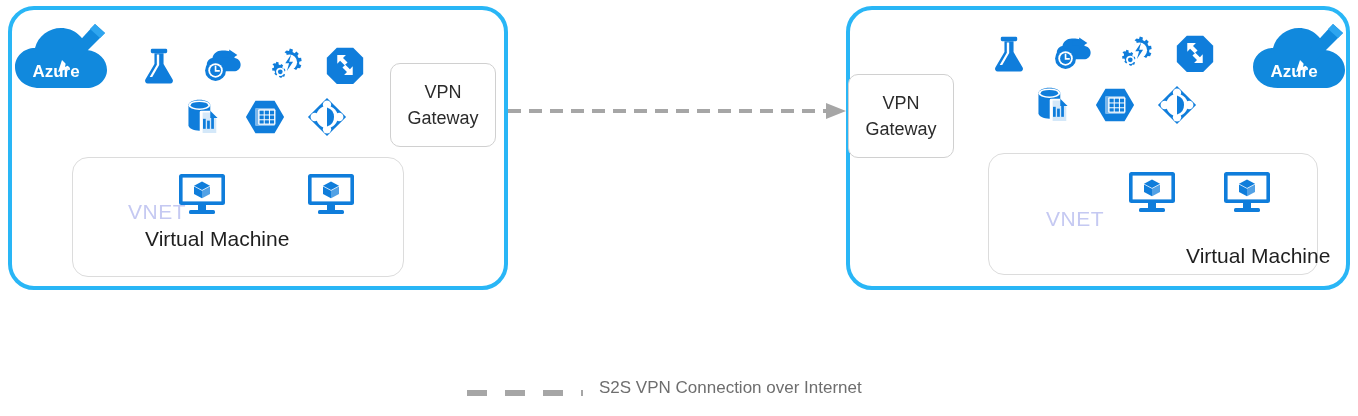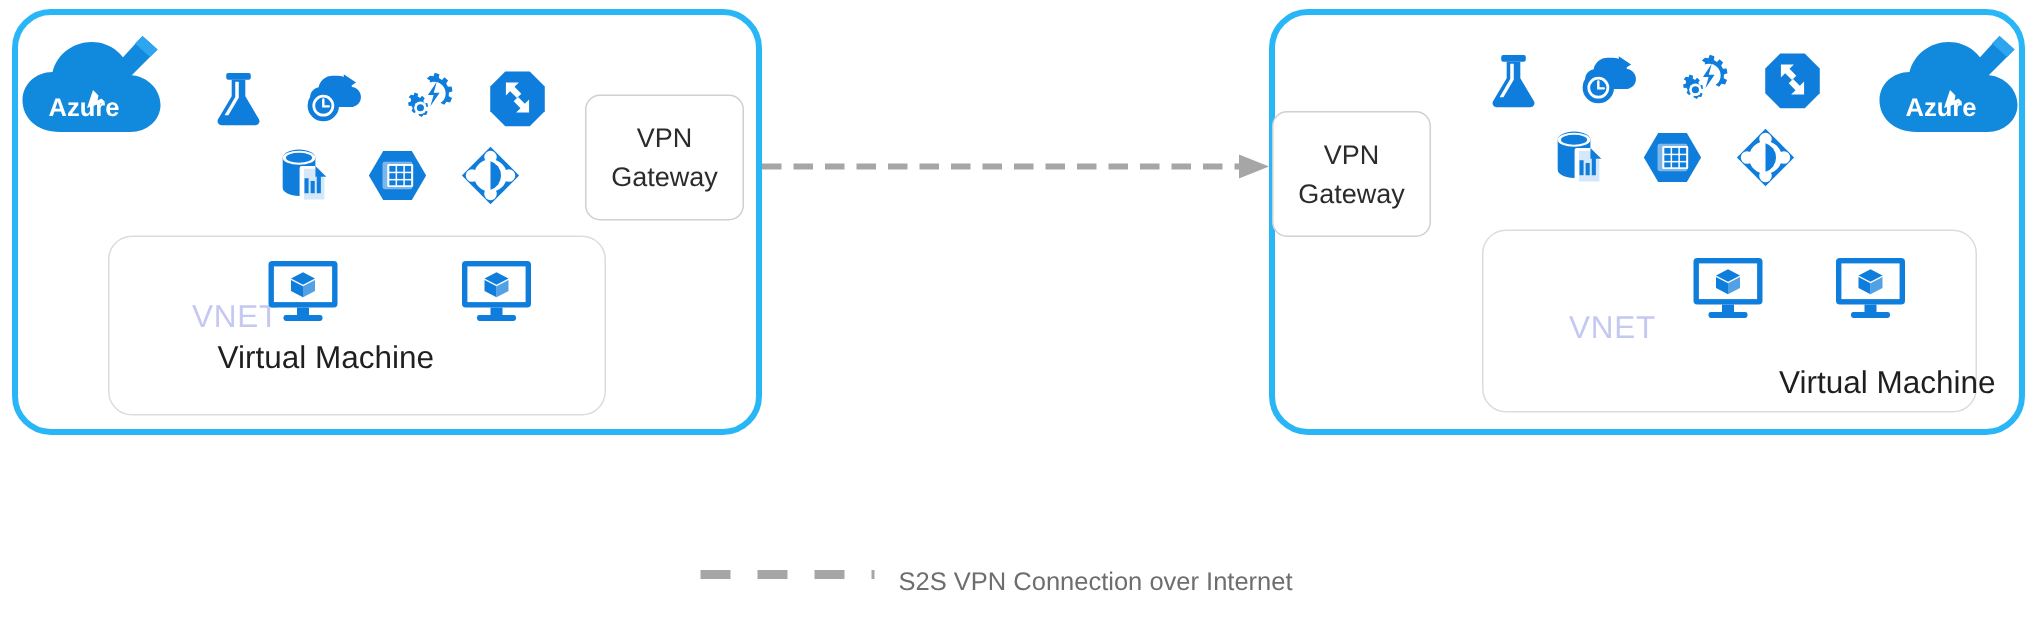--- a/index.html
+++ b/index.html
@@ -76,21 +76,21 @@
   .vm-label{position:absolute;font-size:21px;color:#1f1f1f;white-space:nowrap;}
   #vm-label-left {left:145px; top:227px;}
   #vm-label-right{left:1186px;top:244px;}
 
   
   #connector{position:absolute;left:508px;top:100px;width:340px;height:22px;}
 
   
   #legend{
     position:absolute;left:465px;top:378px;
-    display:flex;align-items:flex-start;gap:14px;
+    display:flex;align-items:flex-end;gap:14px;
   }
   #legend-dashes{display:block;}
   #legend-text{font-size:17px;color:#6e6e6e;white-space:nowrap;}
 </style>
 </head>
 <body>
 
 <div class="stage">
 
   <div class="region" id="region-left"></div>

